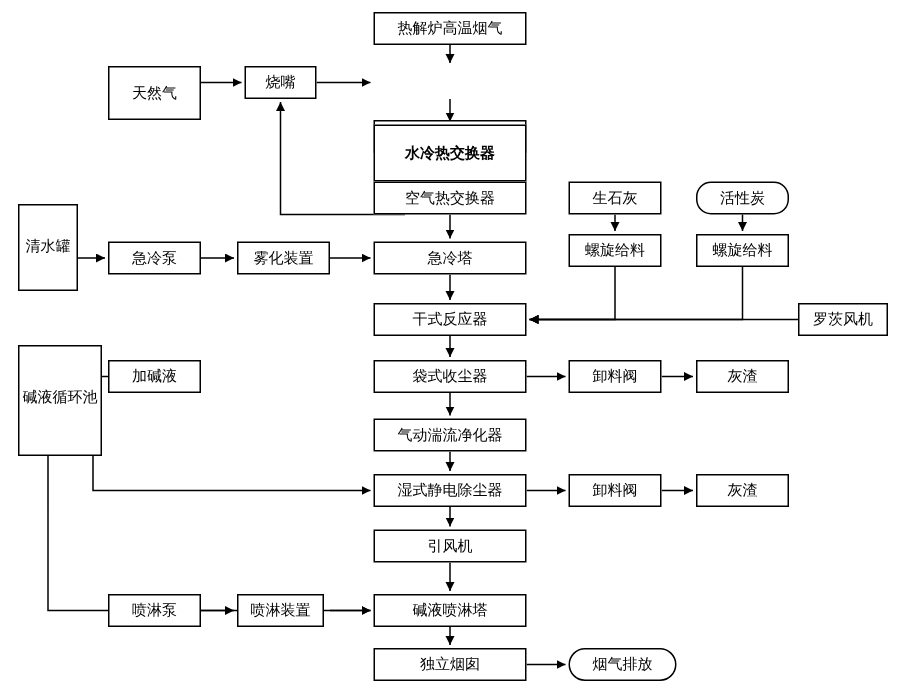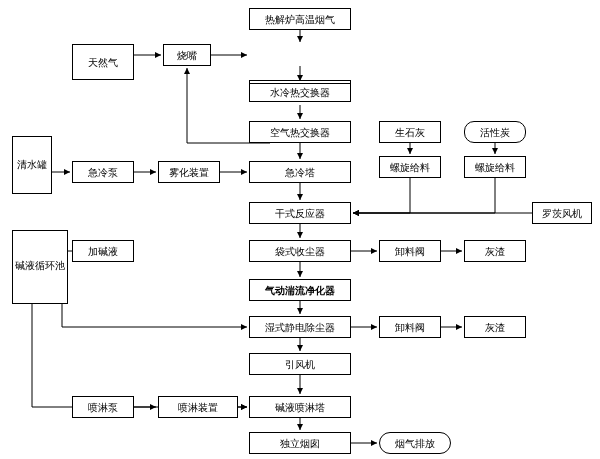--- a/index.html
+++ b/index.html
@@ -101,41 +101,41 @@
       <path d="M300,418 L300,430"></path>
 
       <path d="M351,443 L377,443"></path>
     </g>
   </svg>
 
   <div class="node" style="left:249px;top:8px;width:102px;height:22px;">热解炉高温烟气</div>
   <div class="node" style="left:249px;top:44px;width:102px;height:22px;margin-top:36px;">二燃室</div>
   <div class="node" style="left:72px;top:44px;width:62px;height:36px;">天然气</div>
   <div class="node" style="left:163px;top:44px;width:48px;height:22px;">烧嘴</div>
-  <div class="node" style="left:249px;top:83px;width:102px;height:19px;">水冷热交换器</div>
+  <div class="node" style="left:249px;top:83px;width:102px;height:38px;font-weight:bold;">水冷热交换器</div>
   <div class="node" style="left:249px;top:121px;width:102px;height:22px;">空气热交换器</div>
   <div class="node" style="left:379px;top:121px;width:62px;height:22px;">生石灰</div>
   <div class="node" style="left:464px;top:121px;width:62px;height:22px;border-radius:10px;">活性炭</div>
   <div class="node tall" style="left:12px;top:136px;width:40px;height:58px;">清水罐</div>
   <div class="node" style="left:72px;top:161px;width:62px;height:22px;">急冷泵</div>
   <div class="node" style="left:158px;top:161px;width:62px;height:22px;">雾化装置</div>
   <div class="node" style="left:249px;top:161px;width:102px;height:22px;">急冷塔</div>
   <div class="node" style="left:379px;top:156px;width:62px;height:22px;">螺旋给料</div>
   <div class="node" style="left:464px;top:156px;width:62px;height:22px;">螺旋给料</div>
   <div class="node" style="left:249px;top:202px;width:102px;height:22px;">干式反应器</div>
   <div class="node" style="left:532px;top:202px;width:60px;height:22px;">罗茨风机</div>
   <div class="node tall" style="left:12px;top:230px;width:56px;height:74px;font-family:Liberation Mono, monospace;">碱液循环池</div>
   <div class="node" style="left:72px;top:240px;width:62px;height:22px;">加碱液</div>
   <div class="node" style="left:249px;top:240px;width:102px;height:22px;">袋式收尘器</div>
   <div class="node" style="left:379px;top:240px;width:62px;height:22px;">卸料阀</div>
   <div class="node" style="left:464px;top:240px;width:62px;height:22px;">灰渣</div>
-  <div class="node" style="left:249px;top:279px;width:102px;height:22px;font-weight:bold;">气动湍流净化器</div>
+  <div class="node" style="left:249px;top:279px;width:102px;height:22px;">气动湍流净化器</div>
   <div class="node" style="left:249px;top:316px;width:102px;height:22px;">湿式静电除尘器</div>
   <div class="node" style="left:379px;top:316px;width:62px;height:22px;">卸料阀</div>
   <div class="node" style="left:464px;top:316px;width:62px;height:22px;">灰渣</div>
   <div class="node" style="left:249px;top:353px;width:102px;height:22px;">引风机</div>
   <div class="node" style="left:72px;top:396px;width:62px;height:22px;">喷淋泵</div>
-  <div class="node" style="left:158px;top:396px;width:80px;height:22px;">喷淋装置</div>
+  <div class="node" style="left:158px;top:396px;width:58px;height:22px;">喷淋装置</div>
   <div class="node" style="left:249px;top:396px;width:102px;height:22px;text-align:center;">碱液喷淋塔</div>
   <div class="node" style="left:249px;top:432px;width:102px;height:22px;">独立烟囱</div>
   <div class="node" style="left:379px;top:432px;width:72px;height:22px;border-radius:11px;">烟气排放</div>
 
 </div>
 
 </body></html>

